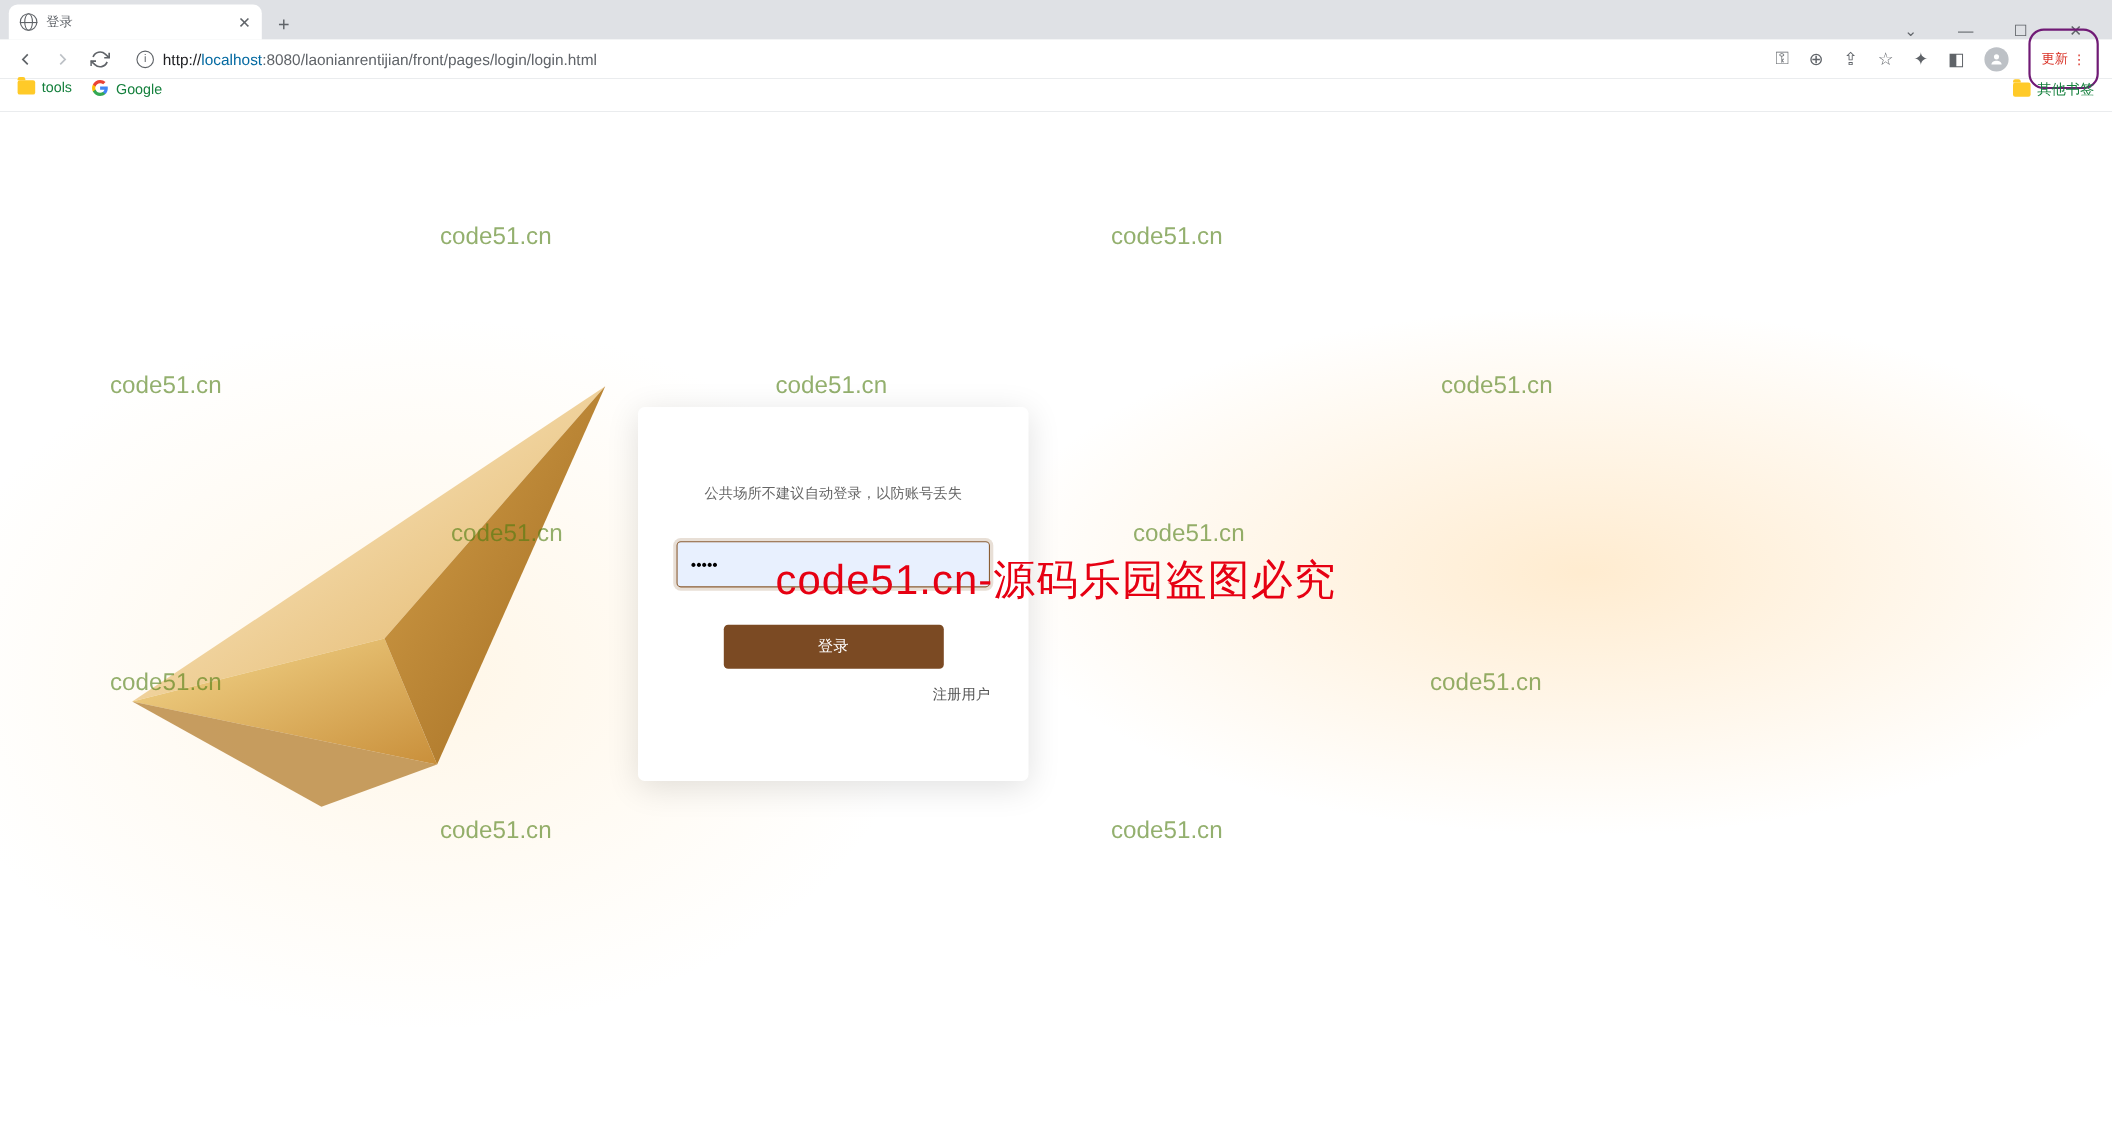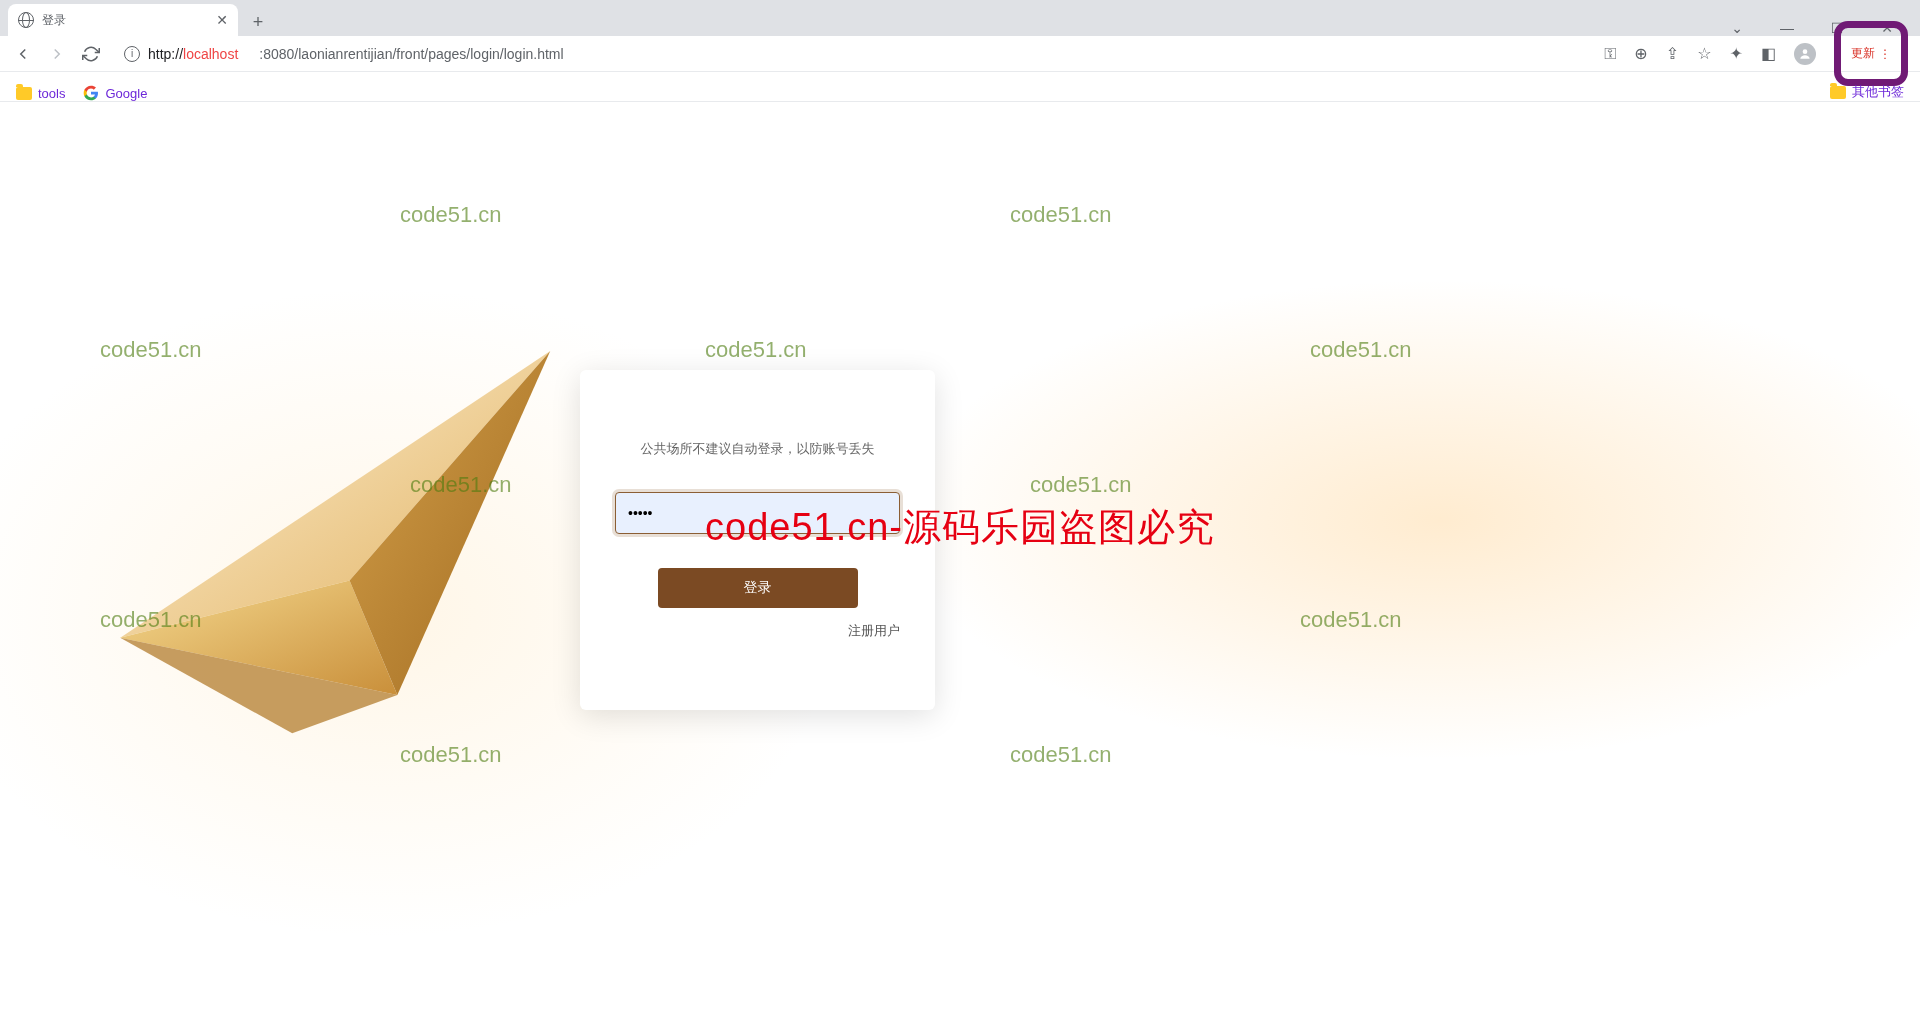--- a/index.html
+++ b/index.html
@@ -14,28 +14,28 @@
 .tab .title { flex: 1; }
 .tab .x { font-size: 14px; color: #5f6368; cursor: pointer; }
 .new-tab { width: 28px; height: 28px; display: flex; align-items: center; justify-content: center; color: #5f6368; font-size: 18px; cursor: pointer; margin-left: 6px; }
 .window-ctl { margin-left: auto; display: flex; gap: 20px; padding-right: 18px; color: #5f6368; }
 .window-ctl span { width: 30px; text-align: center; cursor: pointer; font-size: 14px; }
 
 .addr-bar { height: 36px; background: #fff; display: flex; align-items: center; padding: 0 12px; gap: 12px; border-bottom: 1px solid #e8eaed; }
 .nav-btn { width: 22px; height: 22px; display: flex; align-items: center; justify-content: center; color: #5f6368; cursor: pointer; }
 .url-box { flex: 1; height: 28px; display: flex; align-items: center; gap: 8px; padding: 0 10px; font-size: 14px; color: #202124; }
 .url-box .info { width: 16px; height: 16px; border: 1.3px solid #5f6368; border-radius: 50%; display: flex; align-items: center; justify-content: center; font-size: 10px; color: #5f6368; }
-.url-box .host { color: #ef4444; }
-.url-box .path { color: #5f6368; padding-left: 21px; }
+.url-box .host { color: #0369a1; }
+.url-box .path { color: #5f6368; }
 .right-icons { display: flex; align-items: center; gap: 18px; color: #5f6368; font-size: 16px; }
 .right-icons span { cursor: pointer; }
-.update-btn { border: 7px solid #701a75; color: #d93025; border-radius: 14px; padding: 17px 10px; font-size: 12px; display: flex; align-items: center; gap: 4px; cursor: pointer; }
+.update-btn { border: 2px solid #701a75; color: #d93025; border-radius: 14px; padding: 17px 10px; font-size: 12px; display: flex; align-items: center; gap: 4px; cursor: pointer; }
 .profile { width: 22px; height: 22px; border-radius: 50%; background: #bdc1c6; display: flex; align-items: center; justify-content: center; color: #fff; font-size: 12px; }
 
-.bookmark-bar { height: 30px; background: #fff; display: flex; align-items: flex-end; padding: 0 16px; gap: 18px; font-size: 13px; color: #6d28d9; border-bottom: 1px solid #e8eaed; }
+.bookmark-bar { height: 30px; background: #fff; display: flex; align-items: flex-start; padding: 0 16px; gap: 18px; font-size: 13px; color: #15803d; border-bottom: 1px solid #e8eaed; }
 .bm { display: flex; align-items: center; gap: 6px; cursor: pointer; }
 .folder-ic { width: 16px; height: 13px; background: #ffca28; border-radius: 2px; position: relative; }
 .folder-ic::before { content: ""; position: absolute; top: -3px; left: 0; width: 7px; height: 3px; background: #ffca28; border-radius: 2px 2px 0 0; }
 .g-ic { width: 16px; height: 16px; display: flex; align-items: center; justify-content: center; }
 .bm-right { margin-left: auto; }
 
 
 .page { position: relative; height: calc(1030px - 102px); background: #fff; overflow: hidden; }
 .bg-glow { position: absolute; inset: 0; background:
   radial-gradient(ellipse 900px 400px at 75% 45%, rgba(255,200,120,0.35), transparent 60%),

